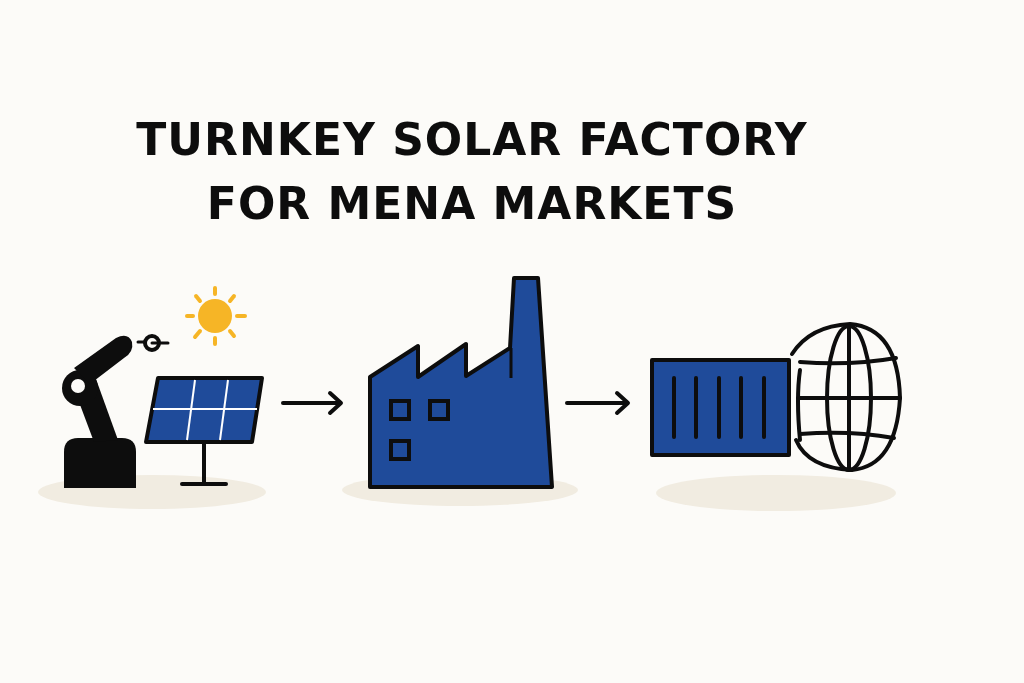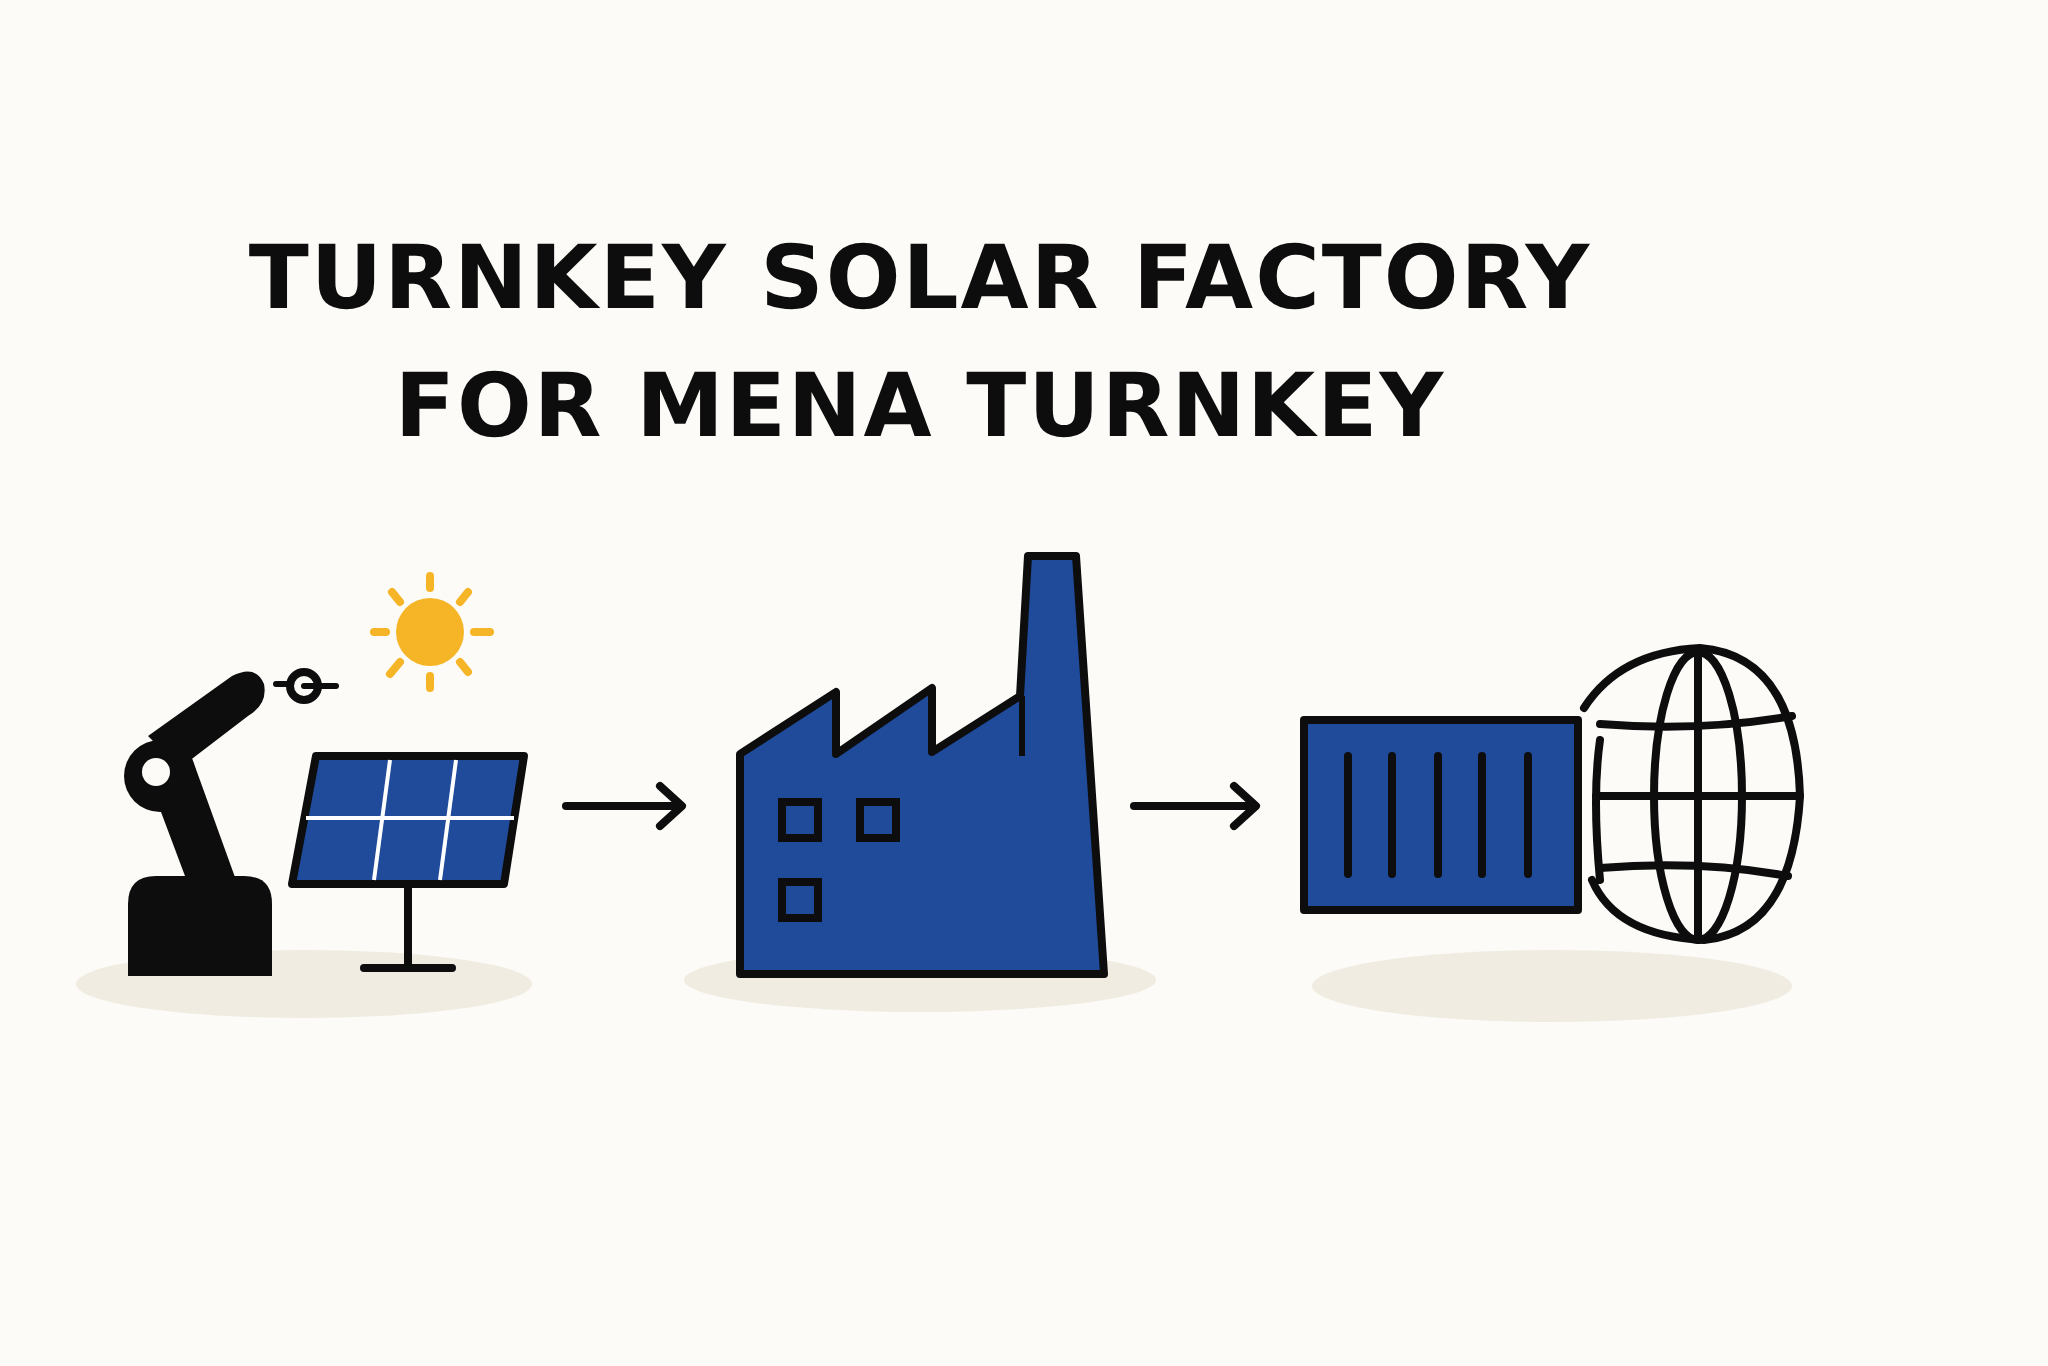--- a/index.html
+++ b/index.html
@@ -9,21 +9,21 @@
     body {
       width: 1024px;
       height: 683px;
       background: #fcfbf8;
       position: relative;
       overflow: hidden;
       font-family: "Liberation Sans", "DejaVu Sans", sans-serif;
     }
     .title {
       position: absolute;
-      left: 4px;
+      left: 16px;
       top: 108px;
       width: 912px;
       text-align: center;
       color: #0d0d0d;
       font-family: "DejaVu Sans", sans-serif;
       font-weight: bold;
       font-size: 44px;
       line-height: 64px;
       letter-spacing: 1px;
     }
@@ -36,21 +36,21 @@
       top: 0;
       width: 1024px;
       height: 683px;
     }
   </style>
 </head>
 <body>
 
 <div class="title">
   <span class="line">TURNKEY SOLAR FACTORY</span>
-  <span class="line">FOR MENA TURNKEY</span>
+  <span class="line">FOR MENA MARKETS</span>
 </div>
 
 <svg class="scene" viewBox="0 0 1024 683" xmlns="http://www.w3.org/2000/svg">
 
   <ellipse cx="152" cy="492" rx="114" ry="17" fill="#f1ece1"></ellipse>
   <ellipse cx="460" cy="490" rx="118" ry="16" fill="#f1ece1"></ellipse>
   <ellipse cx="776" cy="493" rx="120" ry="18" fill="#f1ece1"></ellipse>
 
   <g>
 

